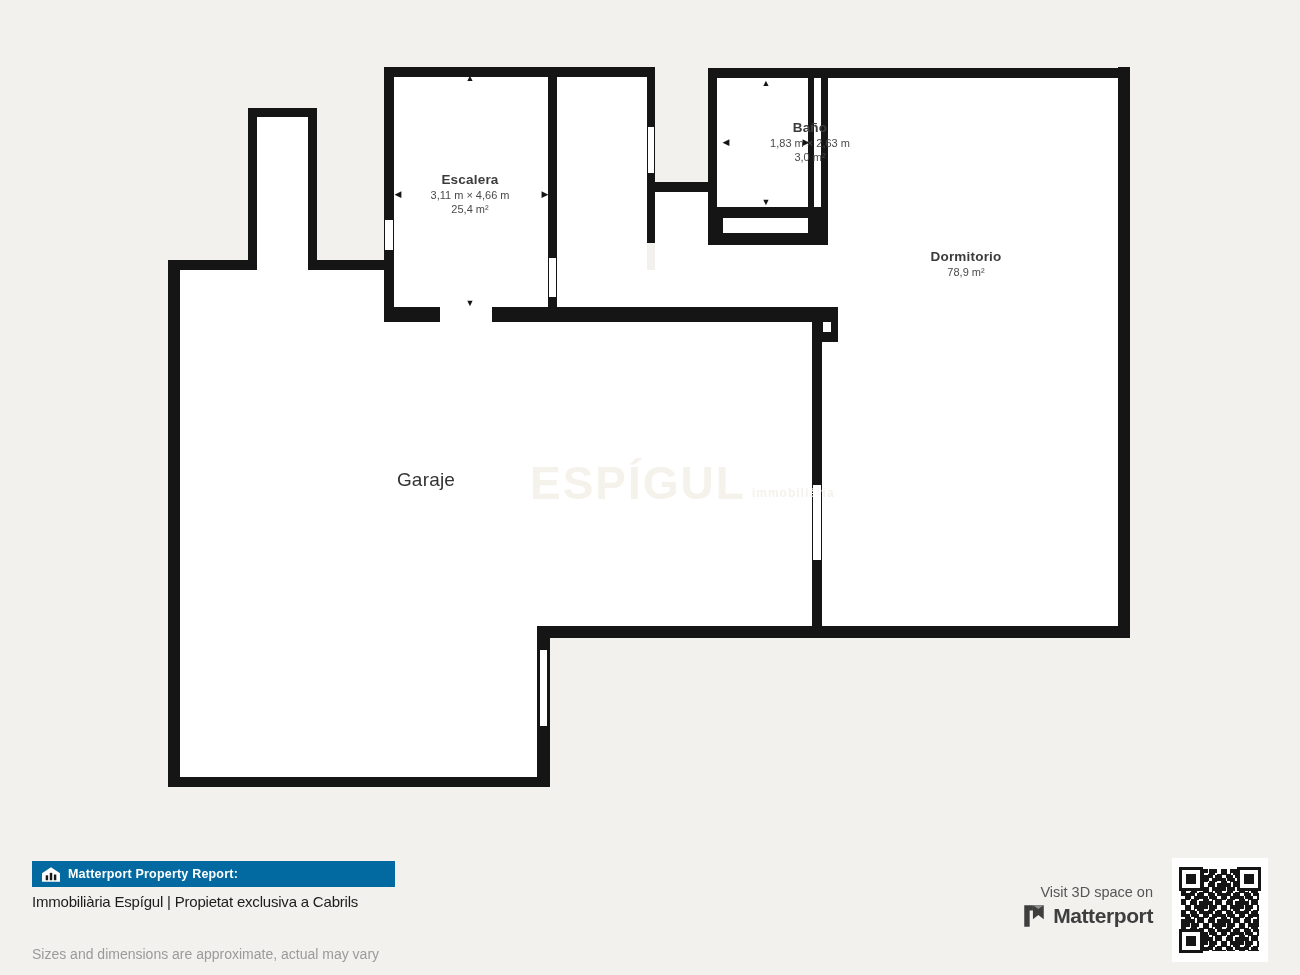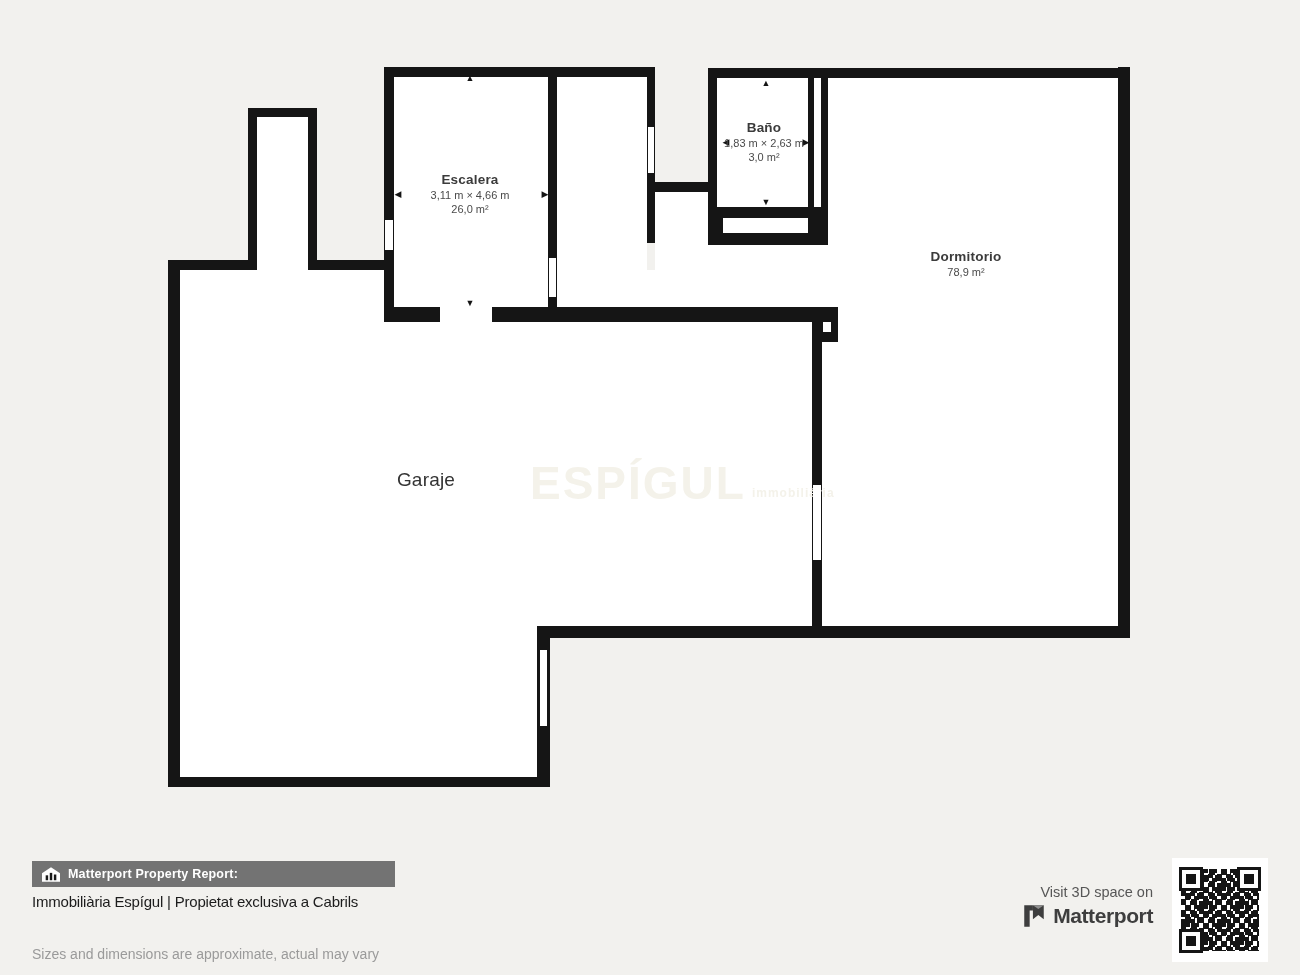--- a/index.html
+++ b/index.html
@@ -15,21 +15,21 @@
   .room-name{font-size:13.5px;font-weight:700;color:#3b3b3b;letter-spacing:.2px;}
   .room-dims,.room-area{font-size:11px;color:#4a4a4a;margin-top:2px;}
 
   .arrow{position:absolute;z-index:4;transform:translate(-50%,-50%);font-size:9px;color:#141414;line-height:1;}
 
   .watermark{position:absolute;left:530px;top:460px;z-index:3;display:flex;align-items:flex-end;pointer-events:none;}
   .wm-main{font-size:46px;font-weight:700;letter-spacing:2px;color:#f4f2ea;line-height:1;}
   .wm-sub{font-size:12px;font-weight:700;color:#f4f2ea;margin-left:6px;margin-bottom:6px;letter-spacing:1px;}
 
   
-  .report-bar{position:absolute;left:32px;top:861px;width:363px;height:26px;background:#737373;z-index:5;
+  .report-bar{position:absolute;left:32px;top:861px;width:363px;height:26px;background:#0369a1;z-index:5;
     display:flex;align-items:center;padding-left:10px;box-sizing:border-box;}
   .report-bar .txt{color:#ffffff;font-size:12.5px;font-weight:700;margin-left:8px;letter-spacing:.2px;}
   .prop-title{position:absolute;left:32px;top:893px;z-index:5;font-size:15px;font-weight:400;color:#1c1c1c;letter-spacing:-.2px;}
   .area-line{position:absolute;left:32px;top:921px;z-index:5;display:flex;align-items:center;font-size:13px;color:#1c1c1c;}
   .area-line .lbl{font-weight:700;}
   .area-line .val{color:#8b8b8b;margin-left:5px;}
   .area-line .divider{width:2px;height:16px;background:#c9c9c9;margin:0 10px;display:inline-block;}
   .disclaimer{position:absolute;left:32px;top:946px;z-index:5;font-size:14px;color:#9a9a9a;}
 
   
@@ -109,24 +109,24 @@
   <span class="arrow" style="left:398px;top:194px">◀</span>
   <span class="arrow" style="left:545px;top:194px">▶</span>
   <span class="arrow" style="left:766px;top:83px">▲</span>
   <span class="arrow" style="left:766px;top:202px">▼</span>
   <span class="arrow" style="left:726px;top:142px">◀</span>
   <span class="arrow" style="left:806px;top:142px">▶</span>
 
   <div class="room-label" style="left:470px;top:193px">
     <div class="room-name">Escalera</div>
     <div class="room-dims">3,11 m × 4,66 m</div>
-    <div class="room-area">26,0 m²</div>
+    <div class="room-area">25,4 m²</div>
   </div>
 
-  <div class="room-label" style="left:764px;top:141px">
+  <div class="room-label" style="left:810px;top:141px">
     <div class="room-name">Baño</div>
     <div class="room-dims">1,83 m × 2,63 m</div>
     <div class="room-area">3,0 m²</div>
   </div>
 
   <div class="room-label" style="left:966px;top:263px">
     <div class="room-name">Dormitorio</div>
     <div class="room-area">78,9 m²</div>
   </div>
 

